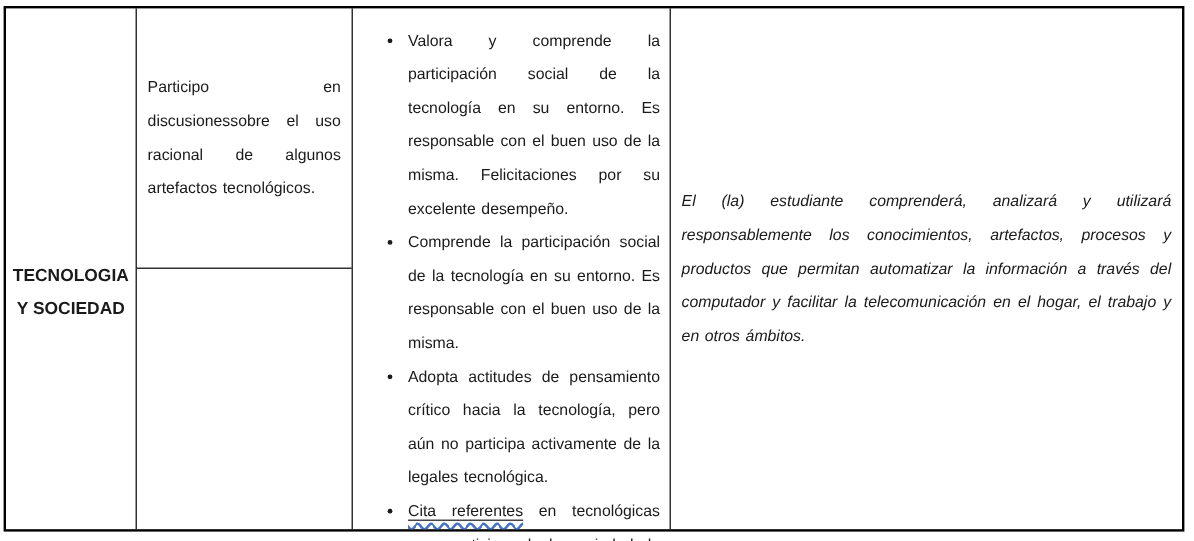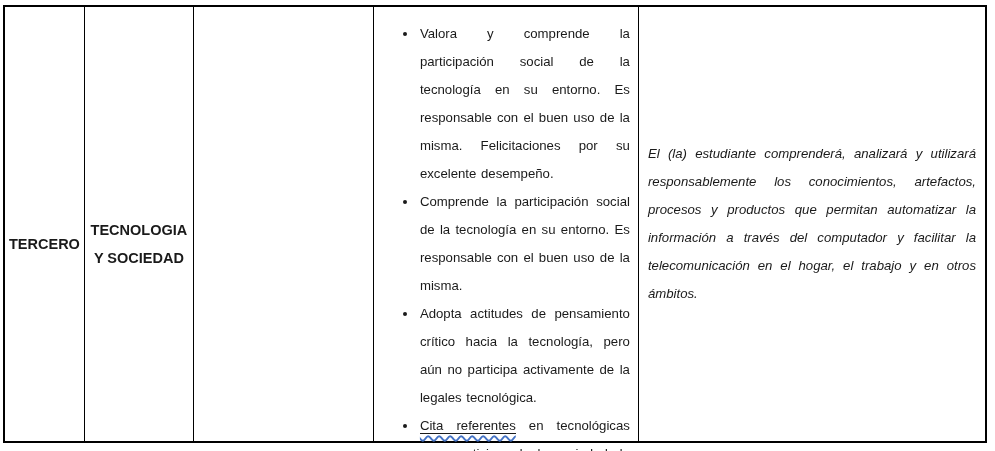--- a/index.html
+++ b/index.html
@@ -51,30 +51,30 @@
     text-decoration:underline wavy var(--wavy) 1.5px;
     text-underline-offset:5px;
   }
 </style>
 </head>
 <body>
 
 <div class="page">
   <div class="doc-table">
 
-    <div class="col col-grade">
-      <div class="label">TERCERO</div>
-    </div>
 
     <div class="col col-area">
       <div class="label">TECNOLOGIA Y SOCIEDAD</div>
     </div>
 
 
     <div class="col col-comp">
+      <div class="sub-cell top">
+        <div class="para">Participo en discusionessobre el uso racional de algunos artefactos tecnológicos.</div>
+      </div>
     </div>
 
     <div class="col col-desc">
       <ul class="bullets">
           <li>Valora y comprende la participación social de la tecnología en su entorno. Es responsable con el buen uso de la misma. Felicitaciones por su excelente desempeño.</li>
           <li>Comprende la participación social de la tecnología en su entorno. Es responsable con el buen uso de la misma.</li>
           <li>Adopta actitudes de pensamiento crítico hacia la tecnología, pero aún no participa activamente de la legales tecnológica.</li>
           <li><span class="grammar-flag">Cita referentes</span> en tecnológicas para participar de la sociedad de la tecnología. Necesita mayor acompañamiento en casa.</li>
         </ul>
     </div>

